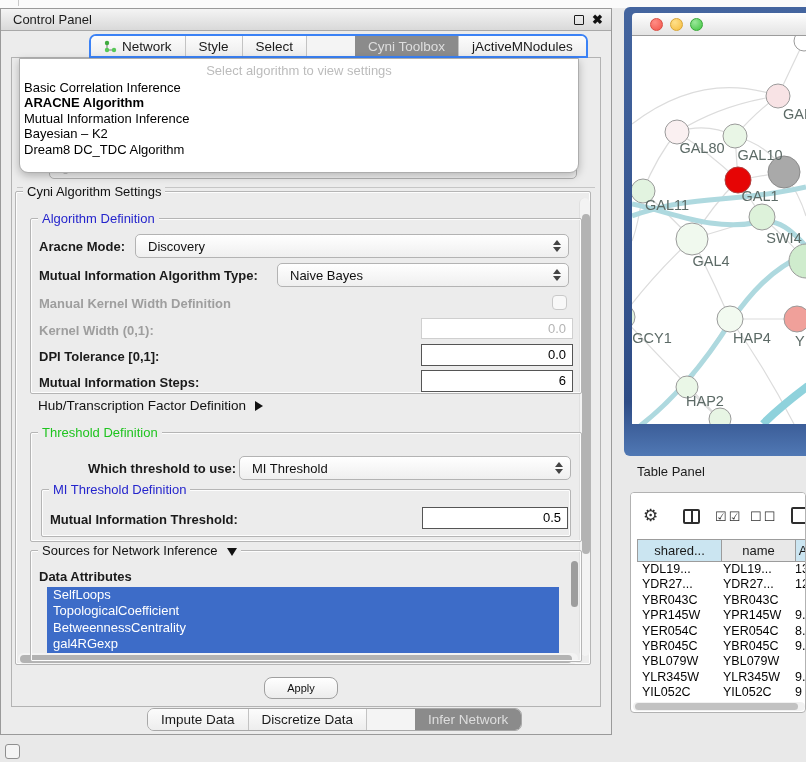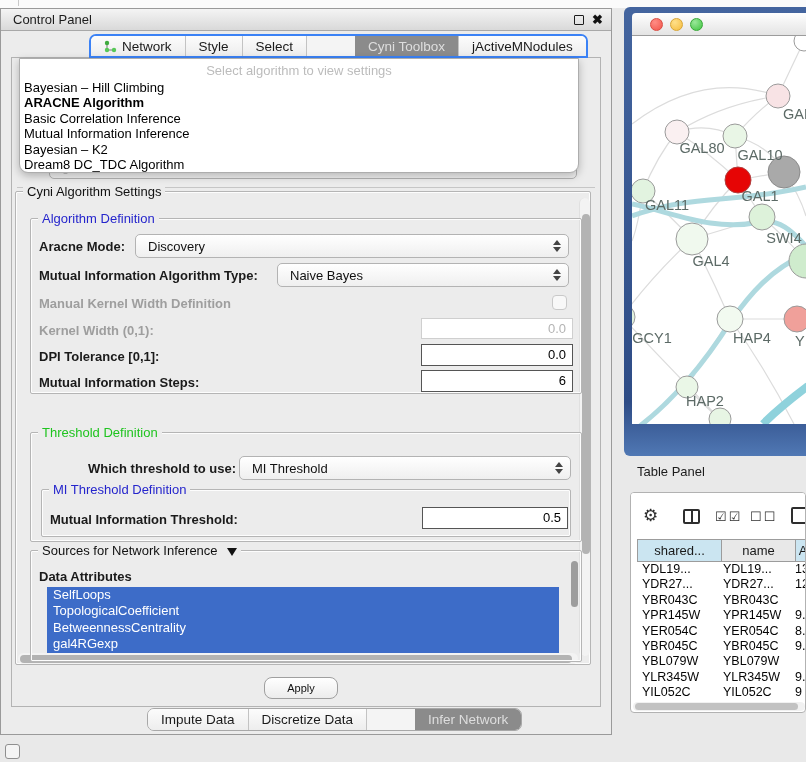--- a/index.html
+++ b/index.html
@@ -166,23 +166,22 @@
     <span class="arrows">
         <i class="up"></i>
         <i class="down"></i>
       </span>
   </div>
   <div class="divider-line"></div>
 
   <div class="popup">
     <div class="placeholder">Select algorithm to view settings</div>
     <div id="popup-items">
-        <div class="item">Bayesian – Hill Climbing</div>
+        <div class="item">Basic Correlation Inference</div>
         <div class="item selected-item">ARACNE Algorithm</div>
-        <div class="item">Basic Correlation Inference</div>
         <div class="item">Mutual Information Inference</div>
         <div class="item">Bayesian – K2</div>
         <div class="item">Dream8 DC_TDC Algorithm</div>
       </div>
   </div>
 
   <div class="group settings">
     <span class="gtitle">Cyni Algorithm Settings</span>
 
     <div class="vscroll-track">
@@ -219,20 +218,24 @@
       <span class="lbl disabled" style="left:8px;top:104px;">Kernel Width (0,1):</span>
       <div class="tfield disabled" style="left:390px;top:99px;width:152px;height:21px;">0.0</div>
 
       <span class="lbl" style="left:8px;top:130px;">DPI Tolerance [0,1]:</span>
       <div class="tfield" style="left:390px;top:125px;width:152px;height:22px;">0.0</div>
 
       <span class="lbl" style="left:8px;top:156px;">Mutual Information Steps:</span>
       <div class="tfield" style="left:390px;top:151px;width:152px;height:22px;">6</div>
     </div>
 
+    <div class="hub-row">
+      <span>Hub/Transcription Factor Definition</span>
+      <span class="tri-right"></span>
+    </div>
 
     <div class="group" style="left:14px;top:240px;width:552px;height:110px;">
       <span class="gtitle green">Threshold Definition</span>
 
       <span class="lbl" style="left:57px;top:28px;">Which threshold to use:</span>
       <div class="combo" style="position:absolute;left:208px;top:23px;width:332px;">
         <span>MI Threshold</span>
         <span class="arrows">
             <i class="up"></i>
             <i class="down"></i>

